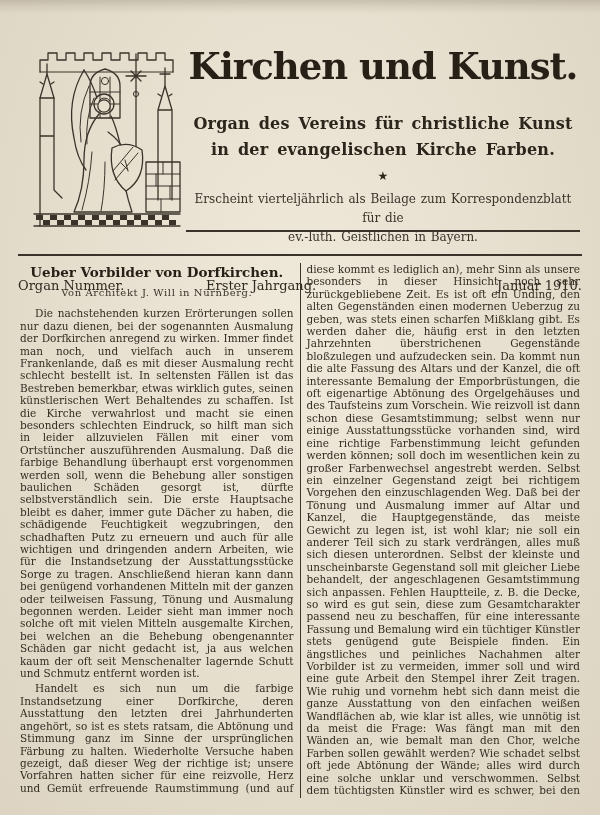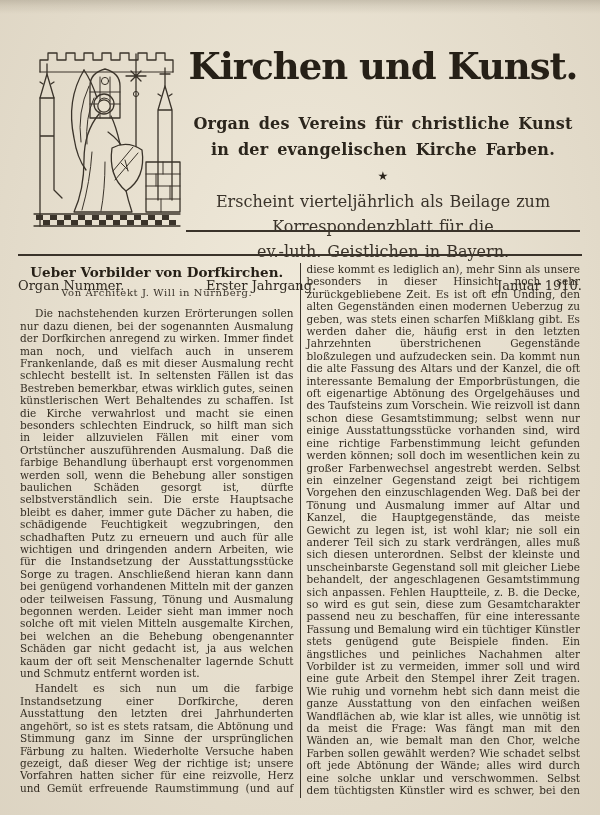--- a/index.html
+++ b/index.html
@@ -21,21 +21,21 @@
   .journal-title{
     margin:0;font-size:37px;font-weight:bold;color:#262017;
     letter-spacing:-1px;line-height:1.1;white-space:nowrap;
   }
   .journal-subtitle{
     margin-top:24px;font-size:16px;font-weight:bold;color:#2b251c;
     line-height:1.65;word-spacing:3px;letter-spacing:.2px;
   }
   .ornament{margin-top:7px;font-size:12px;line-height:1;color:#2b251c;
     font-family:"DejaVu Sans","Liberation Sans",sans-serif;}
-  .issue-note{margin-top:8px;font-size:16px;line-height:1.55;color:#3a332a;word-spacing:1px;}
+  .issue-note{margin-top:8px;font-size:12px;line-height:1.55;color:#3a332a;word-spacing:1px;}
   .rule{position:absolute;background:#3a332a;height:2px;}
   .rule-upper{left:186px;width:394px;top:230px;}
   .rule-lower{left:18px;width:564px;top:254px;}
   .issue-row{
     position:absolute;left:18px;top:234px;width:564px;
     display:flex;align-items:baseline;font-size:13px;color:#2f2920;
   }
   .issue-row .cell{flex:1;}
   .cell-left{text-align:left;}
   .cell-center{text-align:left;margin-top:44px;}

